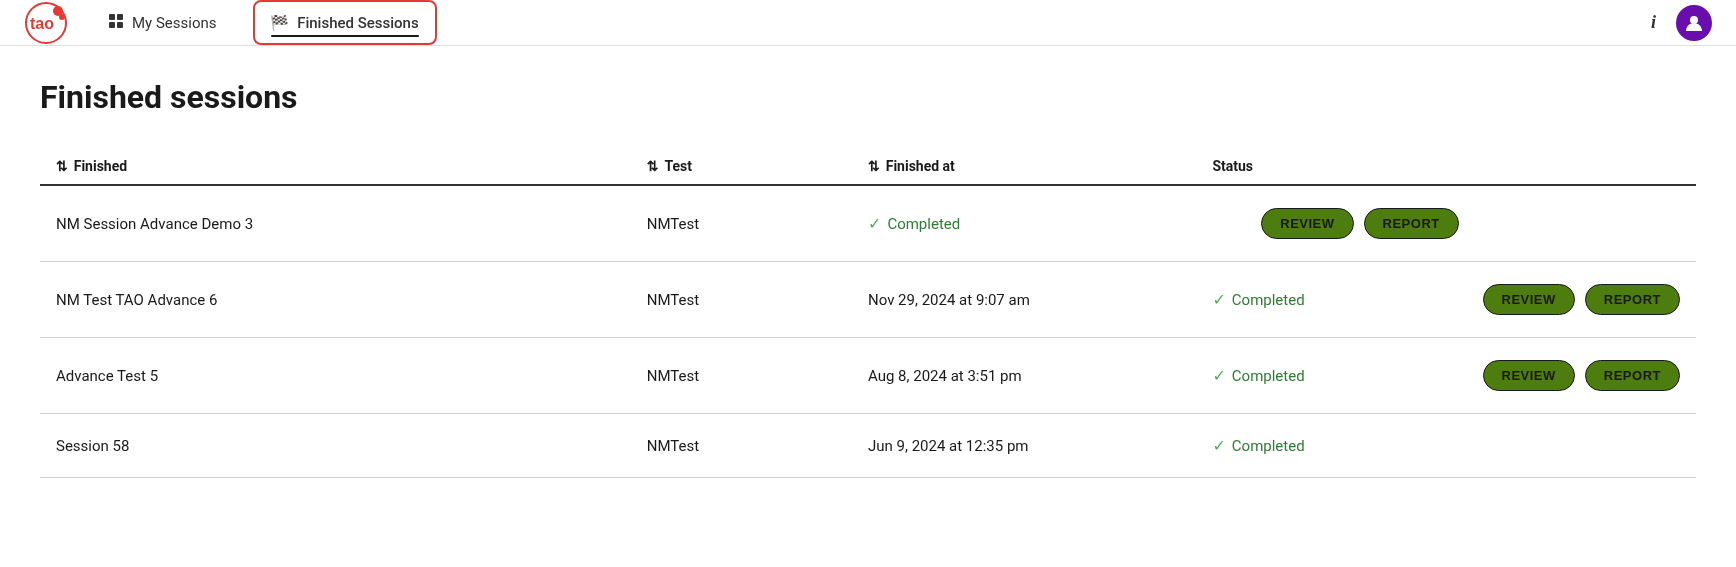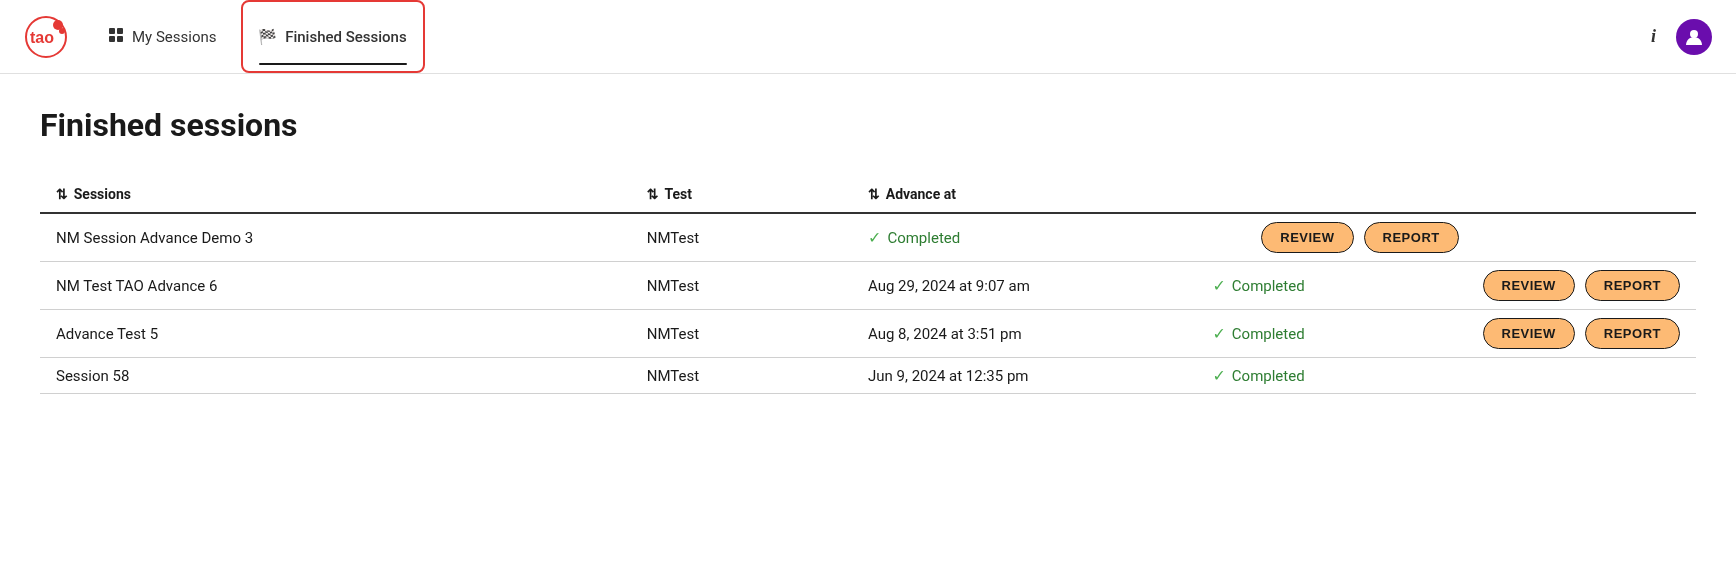--- a/index.html
+++ b/index.html
@@ -13,41 +13,41 @@
       background: #ffffff;
       color: #1a1a1a;
       font-size: 14px;
     }
 
     
     .header {
       display: flex;
       align-items: center;
       padding: 0 24px;
-      height: 74px;
+      height: 46px;
       border-bottom: 1px solid #e0e0e0;
       position: relative;
     }
 
     .logo {
       display: flex;
       align-items: center;
       margin-right: 24px;
     }
 
     .logo-img {
       width: 44px;
       height: 44px;
     }
 
     .nav-tabs {
       display: flex;
       align-items: center;
       height: 100%;
-      gap: 8px;
+      gap: 20px;
     }
 
     .nav-tab {
       display: flex;
       align-items: center;
       gap: 8px;
       padding: 8px 16px;
       height: 100%;
       cursor: pointer;
       font-size: 15px;
@@ -134,21 +134,21 @@
       font-weight: 700;
       color: #1a1a1a;
       display: flex;
       align-items: center;
       gap: 6px;
     }
 
     .table-row {
       display: grid;
       grid-template-columns: 2.8fr 1fr 1.6fr 1.2fr 1fr;
-      padding: 8px 16px;
+      padding: 22px 16px;
       border-bottom: 1px solid #d0d0d0;
       align-items: center;
       gap: 16px;
     }
 
     .table-row:last-child {
       border-bottom: 1px solid #d0d0d0;
     }
 
     .cell {
@@ -173,21 +173,21 @@
       display: flex;
       align-items: center;
       gap: 10px;
       justify-content: flex-end;
     }
 
     .action-btn {
       padding: 7px 18px;
       border: 1.5px solid #1a1a1a;
       border-radius: 50px;
-      background: #fdba74;
+      background: #4d7c0f;
       cursor: pointer;
       font-size: 13px;
       font-weight: 600;
       letter-spacing: 0.5px;
       color: #1a1a1a;
     }
   </style>
 </head>
 <body>
 
@@ -232,50 +232,53 @@
 </header>
 
 <main class="main-content">
   <h1 class="page-title">Finished sessions</h1>
 
   <div class="table-container">
 
     <div class="table-header">
       <div class="col-header">
         <span>⇅</span>
-        <span>Sessions</span>
+        <span>Finished</span>
       </div>
       <div class="col-header">
         <span>⇅</span>
         <span>Test</span>
       </div>
       <div class="col-header">
         <span>⇅</span>
-        <span>Advance at</span>
+        <span>Finished at</span>
+      </div>
+      <div class="col-header">
+        <span>Status</span>
       </div>
       <div class="col-header"></div>
     </div>
 
     <div class="table-row">
       <div class="cell">NM Session Advance Demo 3</div>
       <div class="cell">NMTest</div>
       <div class="cell status-completed">
         <span class="check-icon">✓</span>
         <span>Completed</span>
       </div>
       <div class="actions-cell">
         <button class="action-btn">REVIEW</button>
         <button class="action-btn">REPORT</button>
       </div>
     </div>
 
     <div class="table-row">
       <div class="cell">NM Test TAO Advance 6</div>
       <div class="cell">NMTest</div>
-      <div class="cell">Aug 29, 2024 at 9:07 am</div>
+      <div class="cell">Nov 29, 2024 at 9:07 am</div>
       <div class="cell status-completed">
         <span class="check-icon">✓</span>
         <span>Completed</span>
       </div>
       <div class="actions-cell">
         <button class="action-btn">REVIEW</button>
         <button class="action-btn">REPORT</button>
       </div>
     </div>
 

